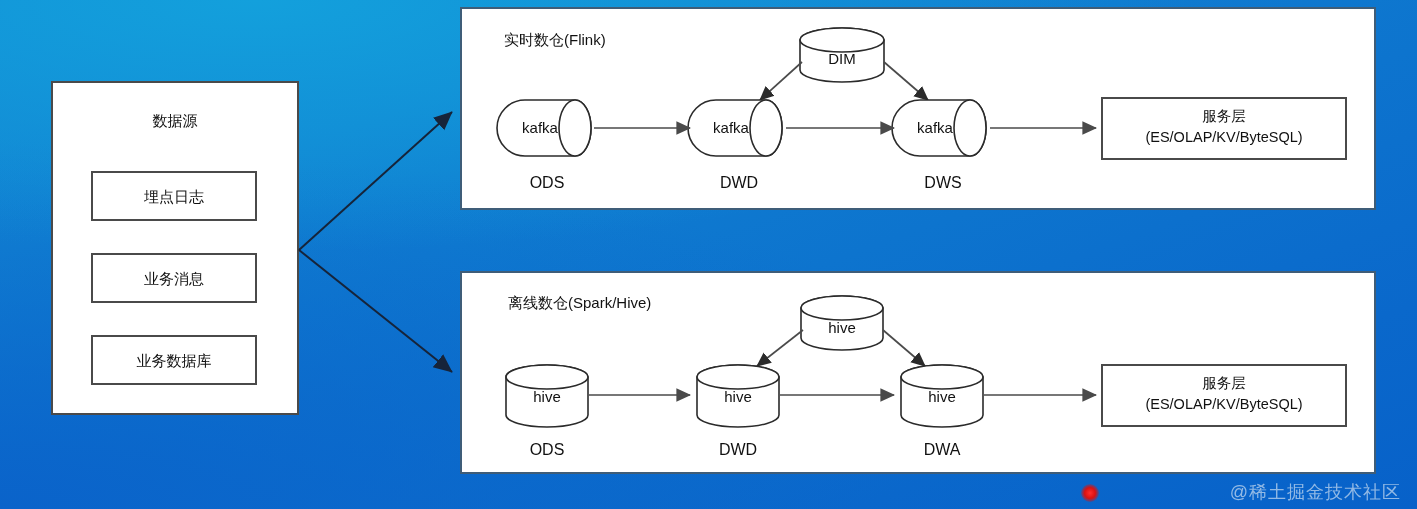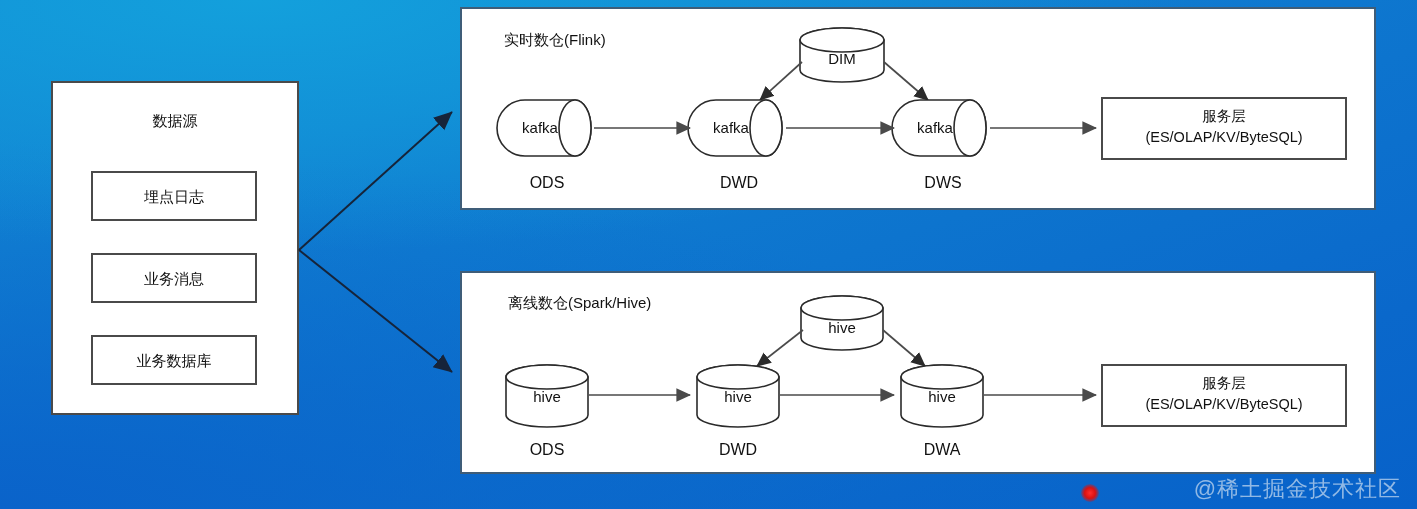--- a/index.html
+++ b/index.html
@@ -26,21 +26,21 @@
   text{fill:#111;}
   .t-title{font-size:15px;}
   .t-boxlabel{font-size:15px;}
   .t-panel{font-size:15px;}
   .t-node{font-size:15px;}
   .t-stage{font-size:16px;}
   .t-svc{font-size:14.5px;}
 
   .watermark{
     position:absolute;right:16px;bottom:5px;
-    font-size:22px;color:#a9c8ea;opacity:.85;
+    font-size:18px;color:#a9c8ea;opacity:.85;
     letter-spacing:1px;white-space:nowrap;
   }
   .rec-dot{
     position:absolute;left:1081px;top:484px;
     width:18px;height:18px;border-radius:50%;
     background:radial-gradient(circle,#ff2d2d 0%,#d81111 42%,rgba(216,17,17,.25) 70%,rgba(216,17,17,0) 100%);
   }
 </style>
 </head>
 <body>

